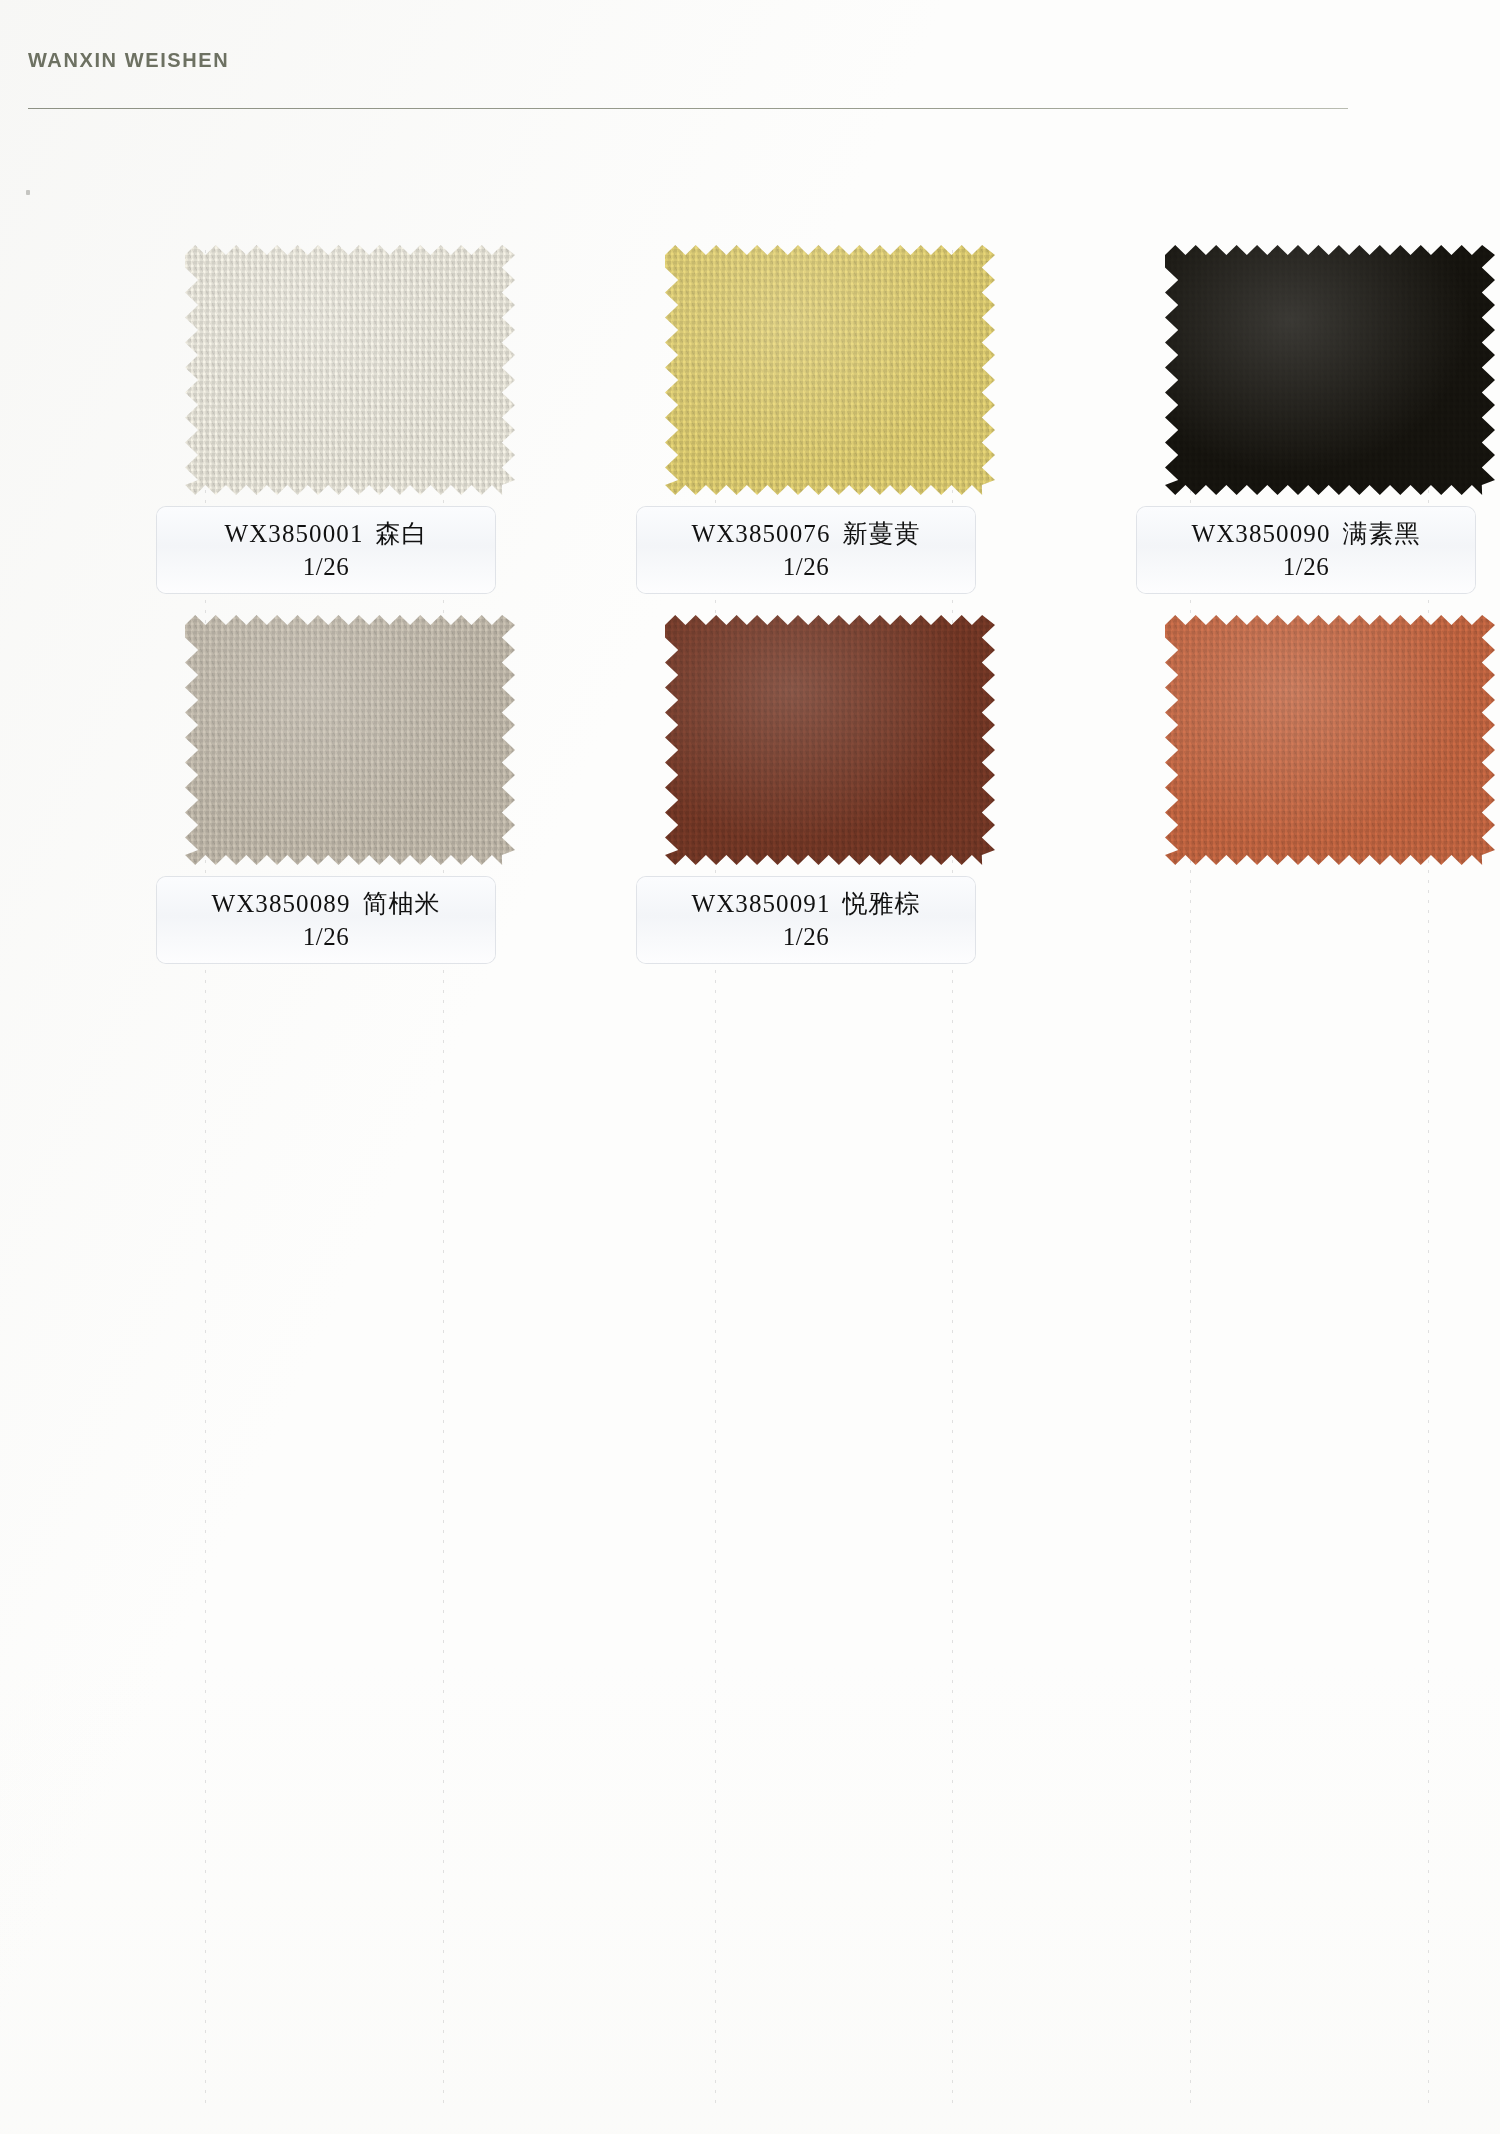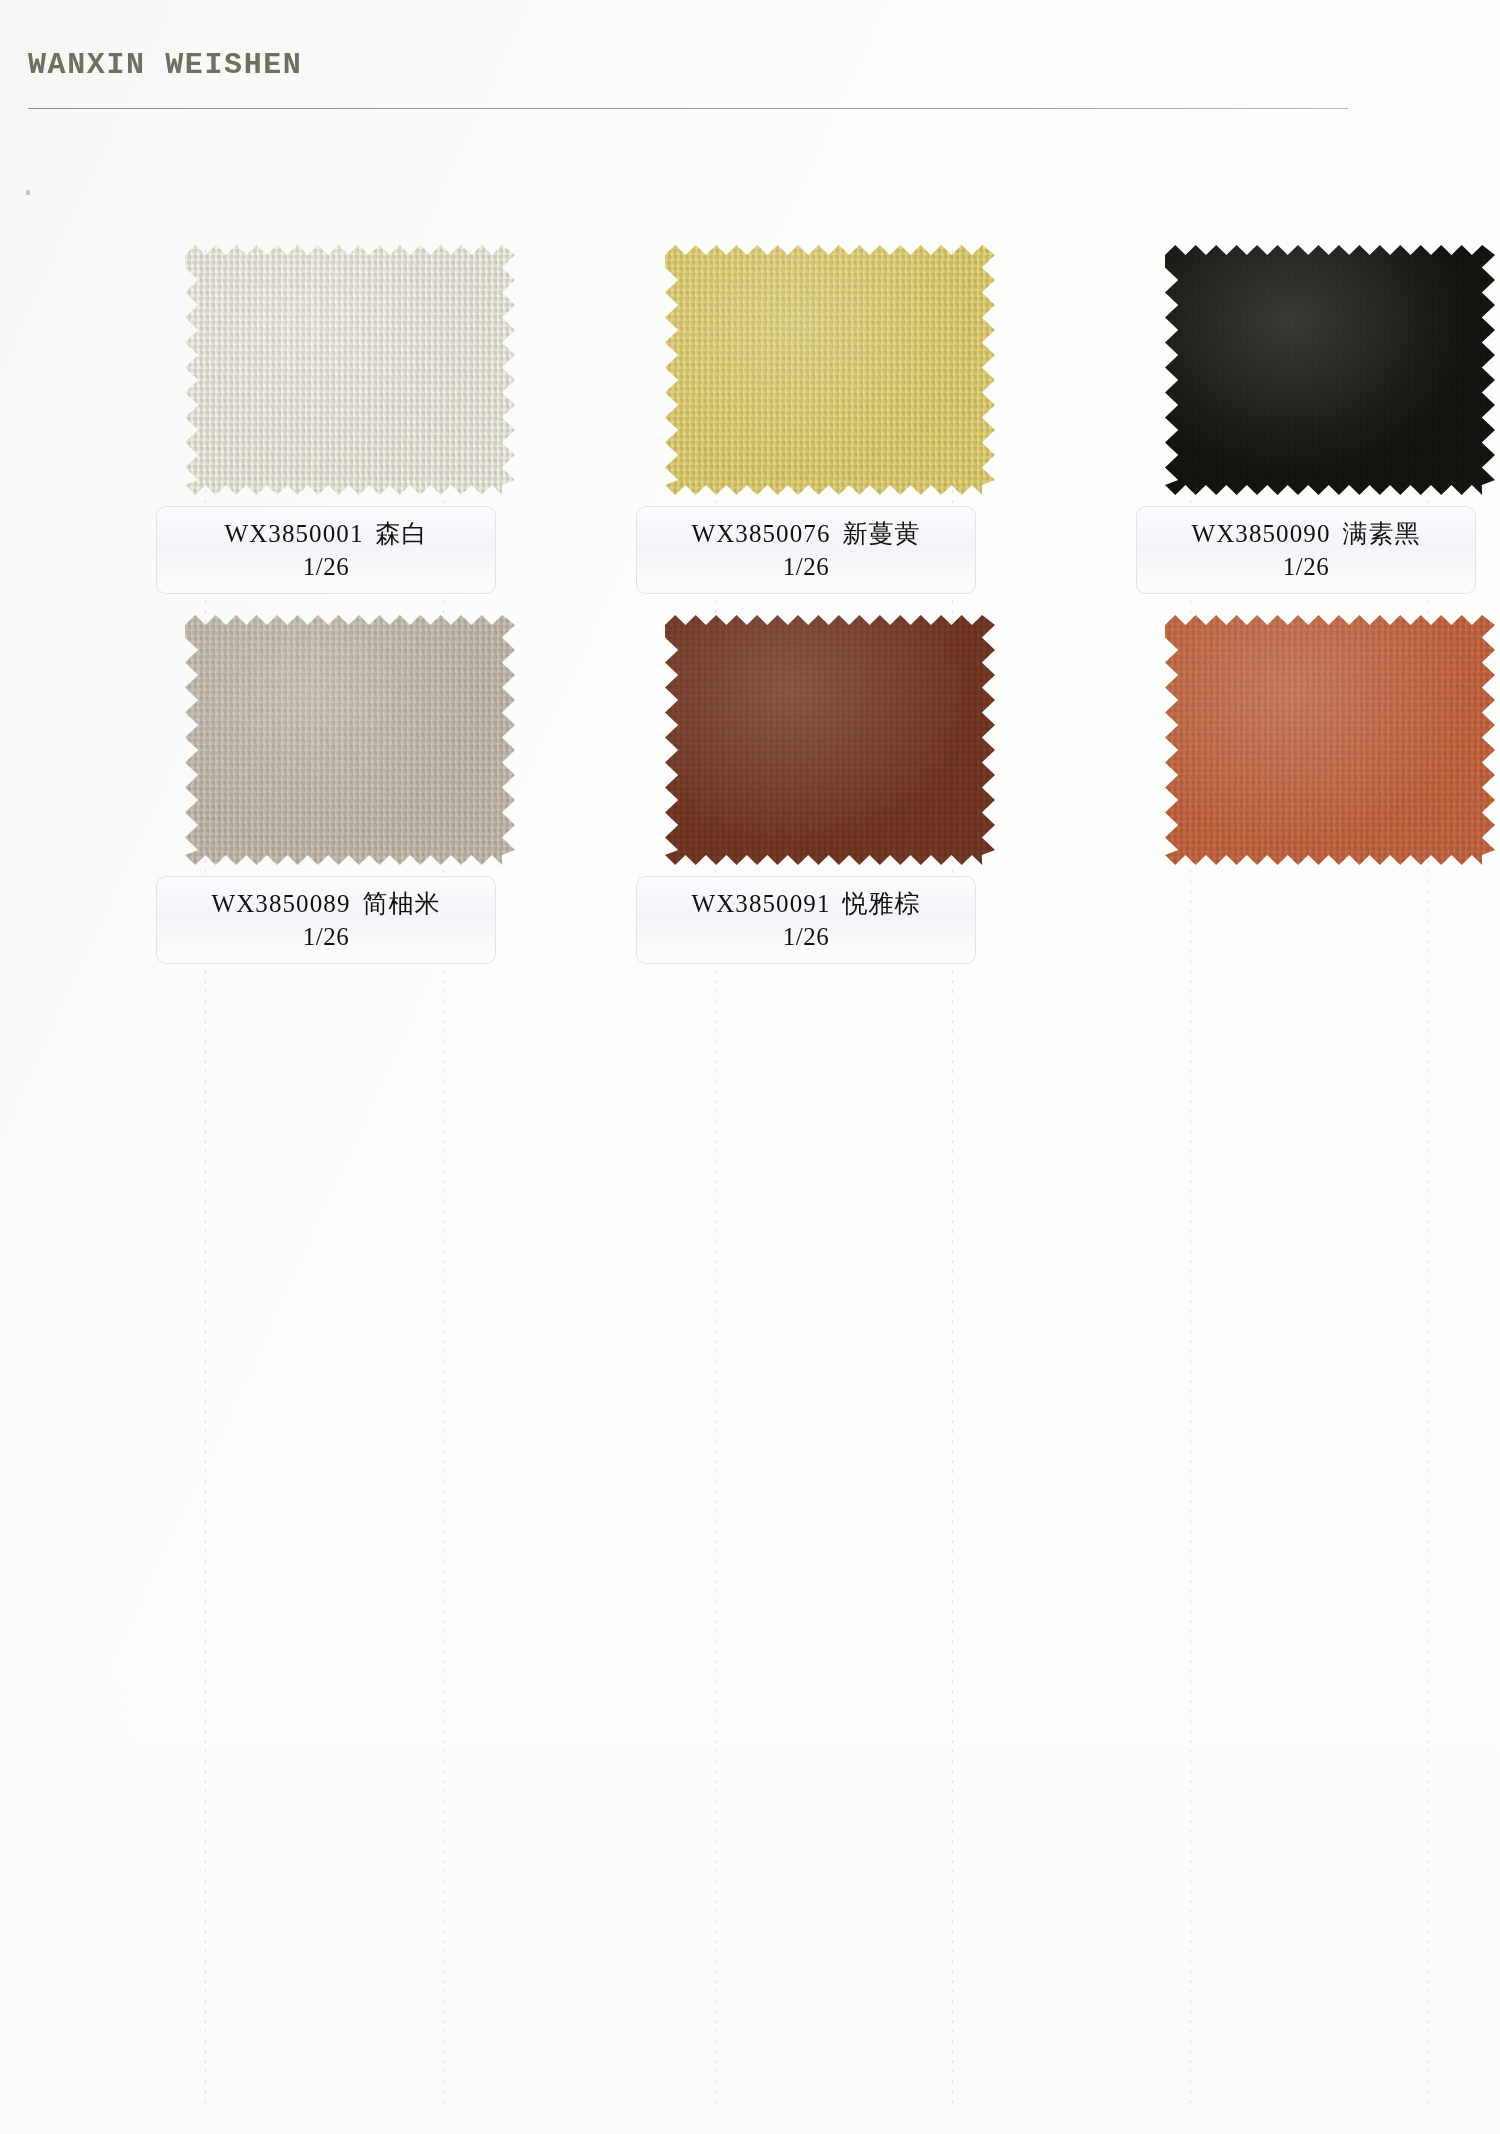--- a/index.html
+++ b/index.html
@@ -27,22 +27,22 @@
 
   
   #brand-header {
     position: absolute;
     left: 28px;
     top: 50px;
     width: 1340px;
     height: 80px;
   }
   #brand-title {
-    font-family: Liberation Mono, monospace;
-    font-size: 30px;
+    font-family: Liberation Sans, sans-serif;
+    font-size: 20px;
     letter-spacing: 1.6px;
     font-weight: 600;
     color: #6d7162;
     white-space: nowrap;
     line-height: 1;
   }
   #brand-rule {
     position: absolute;
     left: 0;
     top: 58px;

